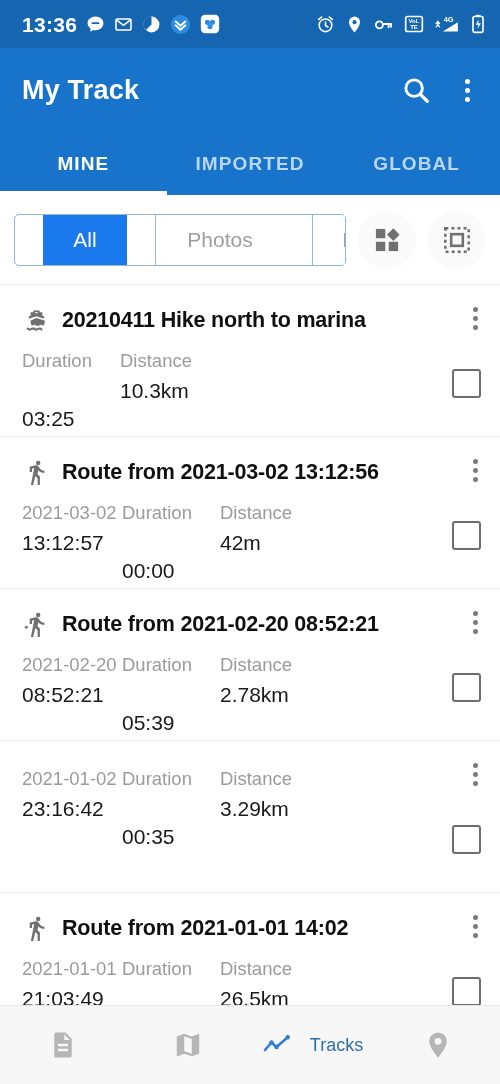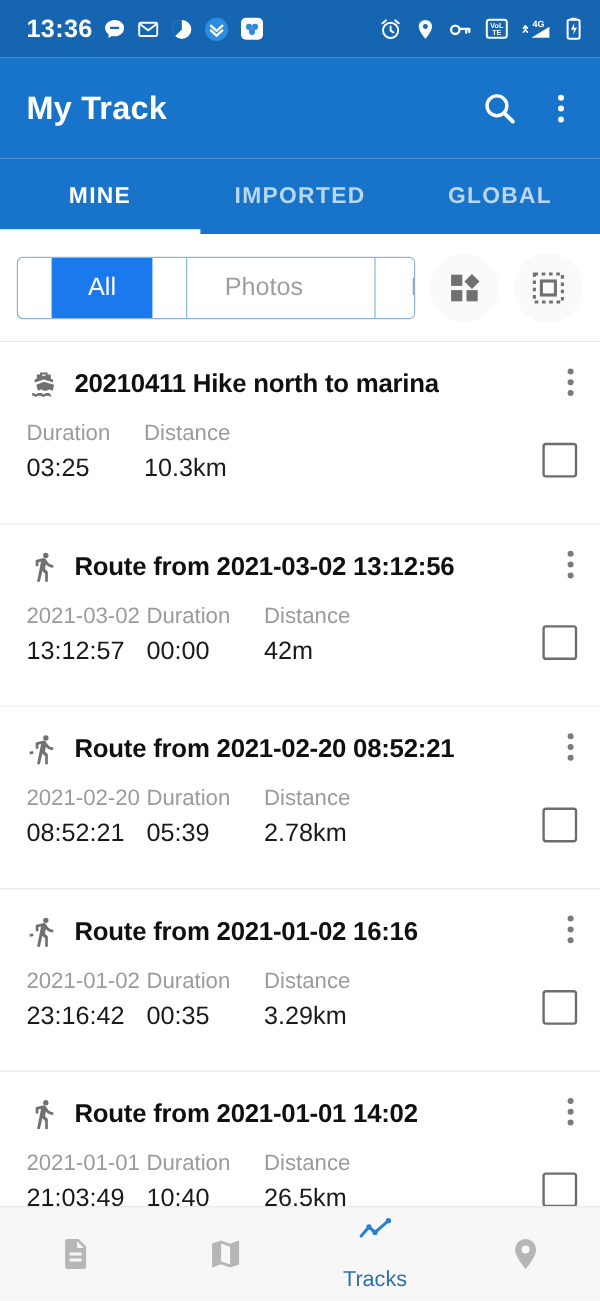--- a/index.html
+++ b/index.html
@@ -87,42 +87,42 @@
     padding:0 56px 0 22px; height:38px;
   }
   .tr-icon{ flex:0 0 28px; width:28px; height:30px; display:flex; align-items:center; justify-content:center; }
   .tr-name{
     font-size:21.5px; font-weight:700; color:#101010; white-space:nowrap;
     overflow:hidden; text-overflow:clip; letter-spacing:-.2px;
   }
   .tr-meta{ display:flex; padding:8px 0 0 22px; }
   .meta-col{ display:flex; flex-direction:column; }
   .meta-col.c-date{ width:100px; }
-  .meta-col.c-dur{ width:98px; }
+  .meta-col.c-dur{ width:98px;gap:28px; }
   .meta-col.c-dist{ width:140px; }
   .meta-label{ font-size:18.5px; color:#9b9b9b; line-height:28px; }
   .meta-value{ font-size:21px; color:#1a1a1a; line-height:31px; }
 
   .row-kebab{
     position:absolute; right:22px; top:22px;
     display:flex; flex-direction:column; gap:4px; align-items:center;
   }
   .row-kebab i{ width:5px; height:5px; border-radius:50%; background:#7a7a7a; display:block; }
   .row-check{
     position:absolute; right:19px; top:84px;
     width:29px; height:29px; border:2.5px solid #6d6d6d; border-radius:3px; background:#fff;
   }
 
   
   .bottomnav{
     flex:0 0 79px; background:#f7f7f7; border-top:1px solid #e6e6e6;
     display:flex; align-items:center;
   }
   .navitem{
-    flex:1; display:flex; flex-direction:column; align-items:center; justify-content:center;
+    flex:1; display:flex; flex-direction:row; align-items:center; justify-content:center;
     gap:18px; height:100%;
   }
   .navlabel{ font-size:18px; color:#2f6fa8; line-height:22px; }
 </style>
 </head>
 <body>
 
 <div class="phone">
 
   <div class="statusbar">
@@ -353,28 +353,20 @@
       </div>
       <span class="row-kebab">
           <i></i>
           <i></i>
           <i></i>
         </span>
       <span class="row-check"></span>
     </div>
 
     <div class="track-row">
-      <div class="tr-title">
-        <span class="tr-icon">
-          <svg width="27" height="27" viewBox="0 0 24 24">
-              <path fill="#707070" d="M13.5 5.5a2 2 0 1 0 0-4 2 2 0 0 0 0 4zM9.8 8.9L7 23h2.1l1.8-8 2.1 2v6h2v-7.5l-2.1-2L13.5 10c1.3 1.5 3.3 2.5 5.5 2.5v-2c-1.9 0-3.5-1-4.3-2.4l-1-1.6c-.4-.6-1-1-1.7-1-.3 0-.5 0-.8.1L6 6.9V11.5h2V8.6l1.8-.7M4 13.2l-2.6.5.4 2 2.6-.5z"></path>
-            </svg>
-        </span>
-        <span class="tr-name">Route from 2021-01-02 16:16</span>
-      </div>
       <div class="tr-meta">
         <div class="meta-col c-date">
           <span class="meta-label">2021-01-02</span>
           <span class="meta-value">23:16:42</span>
         </div>
         <div class="meta-col c-dur">
           <span class="meta-label">Duration</span>
           <span class="meta-value">00:35</span>
         </div>
         <div class="meta-col c-dist">

